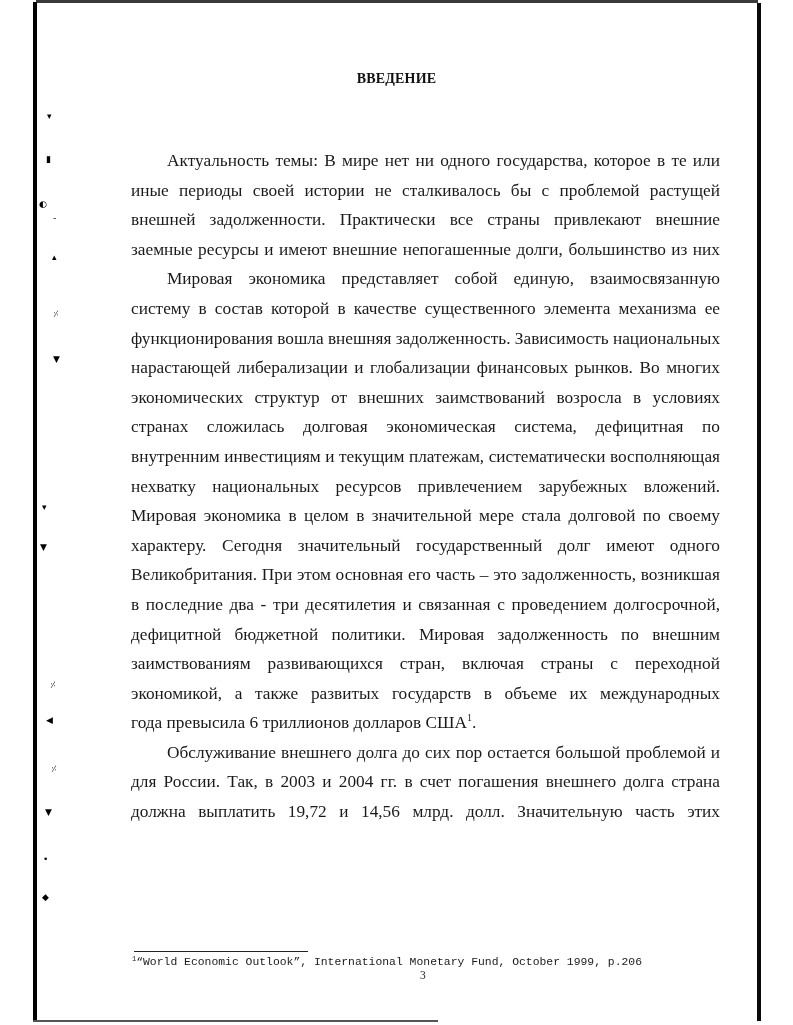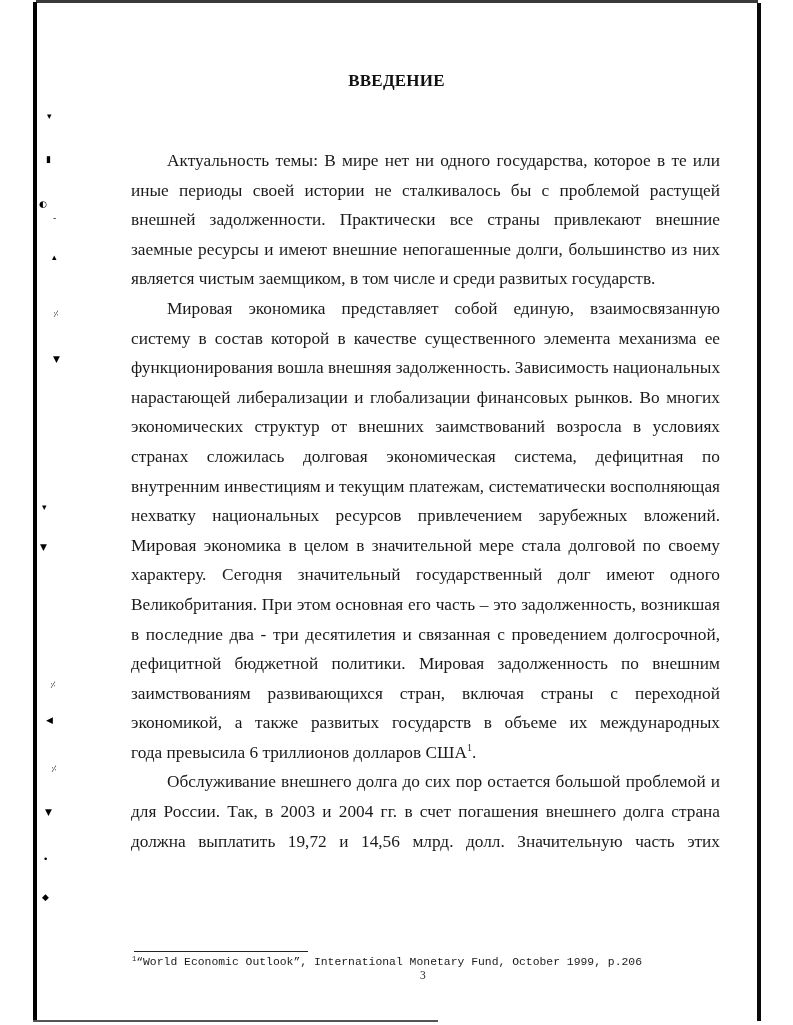--- a/index.html
+++ b/index.html
@@ -3,21 +3,21 @@
 <meta charset="utf-8">
 <style>
   html, body { margin: 0; padding: 0; background: #ffffff; }
   body { width: 793px; height: 1025px; position: relative; overflow: hidden; }
   .scan-border-left { position: absolute; left: 33px; top: 2px; width: 4px; height: 1020px; background: #000; }
   .scan-border-right { position: absolute; left: 757px; top: 3px; width: 4px; height: 1018px; background: #0a0a0a; }
   .scan-border-top { position: absolute; left: 36px; top: 0; width: 722px; height: 3px; background: #3a3a3a; }
   .scan-border-bottom { position: absolute; left: 33px; top: 1020px; width: 405px; height: 2px; background: #555; }
   .speck { position: absolute; color: #000; font-family: "DejaVu Sans", sans-serif; font-size: 9px; line-height: 9px; }
   .page-title { position: absolute; top: 71px; left: 0; width: 793px; text-align: center;
-    font-family: "Liberation Serif", serif; font-weight: bold; font-size: 17px; color: #111; letter-spacing: 0.2px; }
+    font-family: "Liberation Serif", serif; font-weight: bold; font-size: 14px; color: #111; letter-spacing: 0.2px; }
   .body-text { position: absolute; left: 131px; width: 589px; top: 146px;
     font-family: "Liberation Serif", serif; font-size: 17.3px; color: #1a1a1a; line-height: 29.6px; }
   .line { display: block; height: 29.6px; white-space: nowrap; text-align: justify; text-align-last: justify; }
   .line.indent { padding-left: 36px; }
   .line.last { text-align-last: left; }
   .fn-rule { position: absolute; left: 134px; top: 951px; width: 174px; height: 1px; background: #222; }
   .footnote { position: absolute; left: 132px; top: 955px; font-family: Liberation Mono, monospace; font-size: 11.4px; color: #1a1a1a; white-space: nowrap; }
   .footnote sup { font-size: 7px; vertical-align: 4px; }
   .page-number { position: absolute; left: 420px; top: 969px; font-family: "Liberation Serif", serif; font-size: 11.5px; color: #1a1a1a; }
   sup.ref { font-size: 10px; vertical-align: 7px; line-height: 0; }
@@ -46,21 +46,20 @@
 <span class="speck" style="left:43px;top:855px;">•</span>
 <span class="speck" style="left:42px;top:893px;">◆</span>
 
 <div class="page-title">ВВЕДЕНИЕ</div>
 
 <div class="body-text" id="body-text">
     <span class="line indent"><span>Актуальность темы:  В мире нет ни одного государства, которое в те или</span></span>
     <span class="line"><span>иные периоды своей истории не сталкивалось бы с проблемой растущей</span></span>
     <span class="line"><span>внешней задолженности. Практически все страны привлекают внешние</span></span>
     <span class="line"><span>заемные ресурсы и имеют внешние непогашенные долги, большинство из них</span></span>
-    <span class="line last"><span>является чистым заемщиком, в том числе и среди развитых государств.</span></span>
     <span class="line indent"><span>Мировая экономика представляет собой единую, взаимосвязанную</span></span>
     <span class="line"><span>систему в состав которой в качестве существенного элемента механизма ее</span></span>
     <span class="line"><span>функционирования вошла внешняя задолженность. Зависимость национальных</span></span>
     <span class="line"><span>нарастающей либерализации и глобализации финансовых рынков. Во многих</span></span>
     <span class="line"><span>экономических структур от внешних заимствований возросла в условиях</span></span>
     <span class="line"><span>странах сложилась долговая экономическая система, дефицитная по</span></span>
     <span class="line"><span>внутренним инвестициям и текущим платежам, систематически восполняющая</span></span>
     <span class="line"><span>нехватку национальных ресурсов привлечением зарубежных вложений.</span></span>
     <span class="line"><span>Мировая экономика в целом в значительной мере стала долговой по своему</span></span>
     <span class="line"><span>характеру. Сегодня значительный государственный долг имеют одного</span></span>

